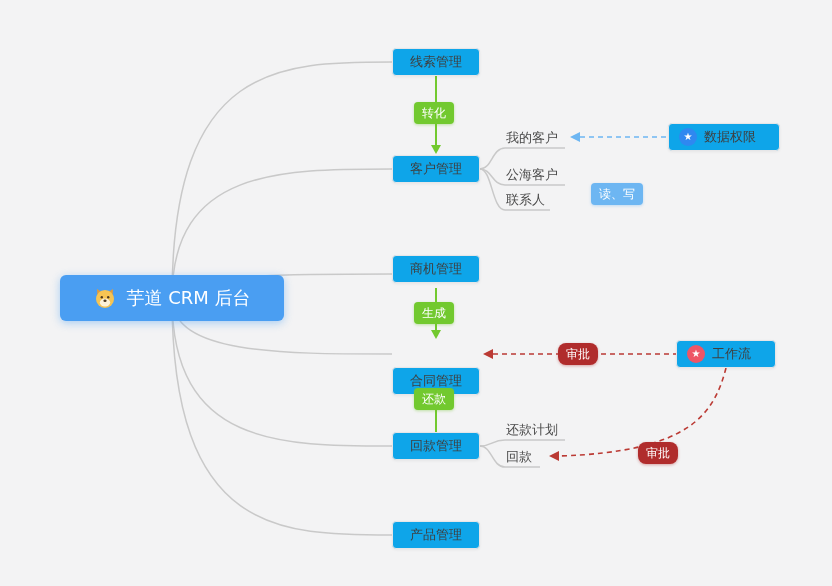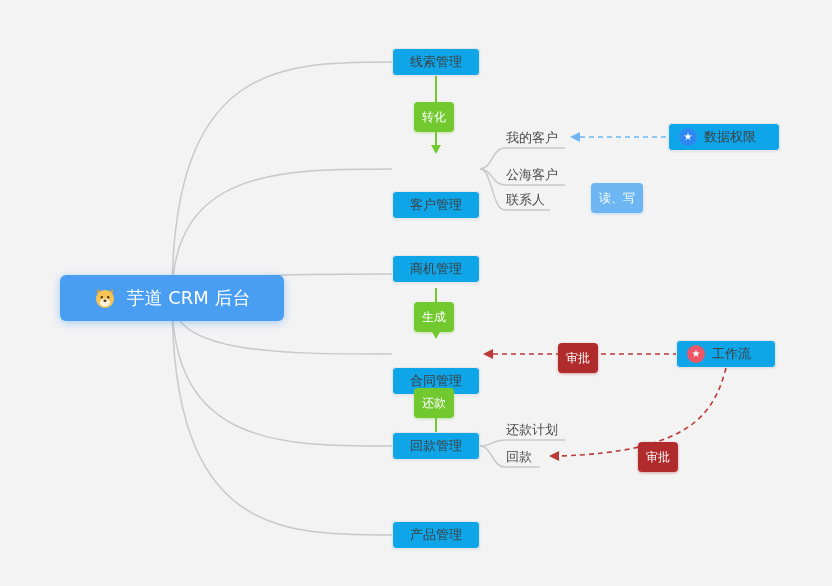--- a/index.html
+++ b/index.html
@@ -16,27 +16,27 @@
   }
   .node {
     position:absolute; width:88px; height:28px; background:#0ea5e9;
     border:1px solid #e6e6e8; border-radius:4px;
     display:flex; align-items:center; justify-content:center;
     font-size:13px; color:#3f3f3f; box-shadow:0 1px 3px rgba(0,0,0,.06); cursor:pointer;
   }
   .node.iconic { justify-content:flex-start; padding-left:10px; gap:7px; }
 
   .badge {
-    position:absolute; height:30px; padding:0 8px; border-radius:4px;
+    position:absolute; height:22px; padding:0 8px; border-radius:4px;
     color:#fff; font-size:12px; display:flex; align-items:center; justify-content:center;
     white-space:nowrap;
   }
   .badge.green { background:#72c92f; box-shadow:0 1px 3px rgba(114,201,47,.4); }
   .badge.blue  { background:#6db6f2; box-shadow:0 1px 3px rgba(109,182,242,.4); }
-  .badge.red   { background:#b02c2c; box-shadow:0 1px 3px rgba(176,44,44,.4); }
+  .badge.red   { background:#b02c2c; box-shadow:0 1px 3px rgba(176,44,44,.4);border-radius:8px; }
 
   .subnode {
     position:absolute; height:20px; display:flex; align-items:flex-end;
     font-size:13px; color:#4a4a4a; cursor:pointer; white-space:nowrap;
   }
 
   .circle-icon {
     width:18px; height:18px; border-radius:50%; flex:0 0 18px;
     display:flex; align-items:center; justify-content:center;
     color:#fff; font-size:10px; line-height:1;
@@ -104,21 +104,21 @@
         <circle cx="15.2" cy="11.3" r="1.2" fill="#4e3a21"></circle>
         <ellipse cx="12" cy="14.8" rx="1.6" ry="1.2" fill="#4e3a21"></ellipse>
       </svg>
     </span>
     <span>芋道 CRM 后台</span>
   </div>
 
   <div class="node" style="left:392px; top:48px;">
     <span>线索管理</span>
   </div>
-  <div class="node" style="left:392px; top:155px;margin-top:36px;">
+  <div class="node" style="left:392px; top:155px;">
     <span>客户管理</span>
   </div>
   <div class="node" style="left:392px; top:255px;">
     <span>商机管理</span>
   </div>
   <div class="node" style="left:392px; top:340px;margin-top:27px;">
     <span>合同管理</span>
   </div>
   <div class="node" style="left:392px; top:432px;">
     <span>回款管理</span>

